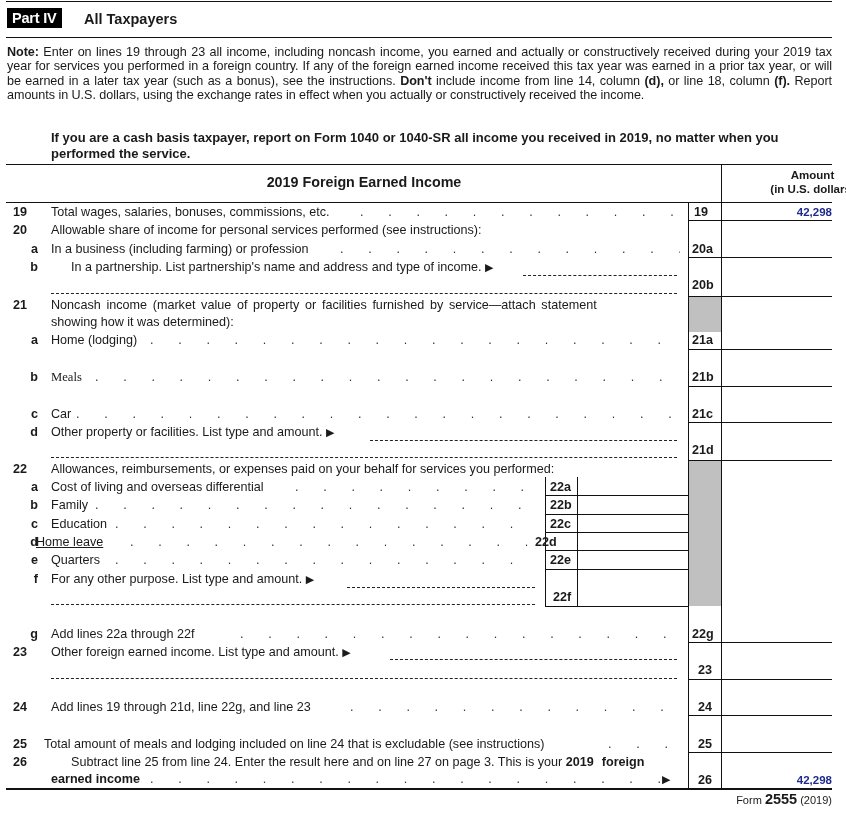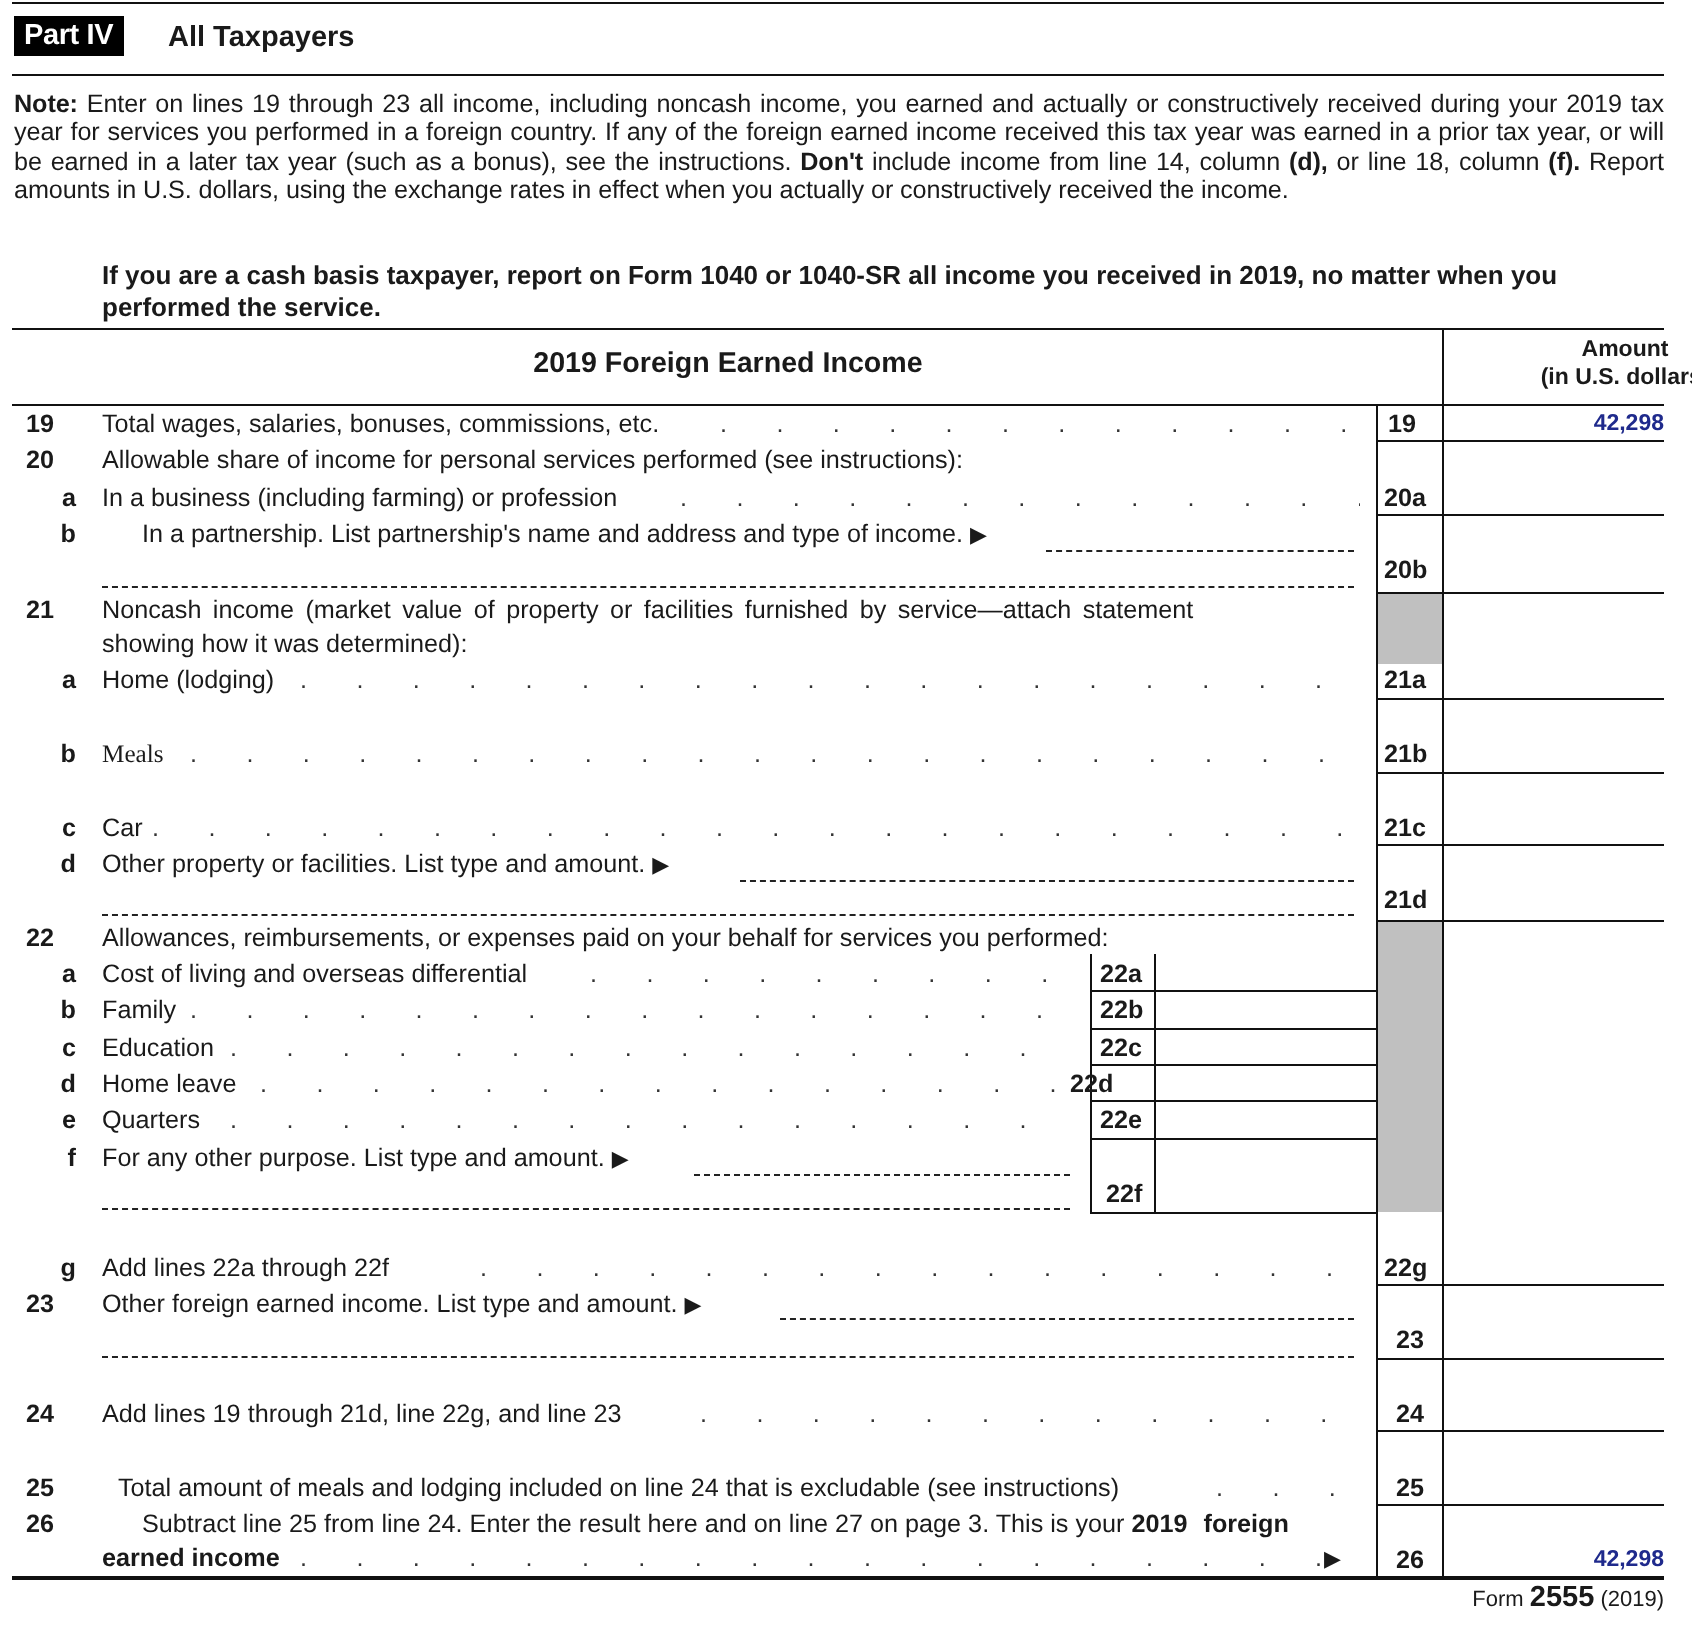--- a/index.html
+++ b/index.html
@@ -135,21 +135,21 @@
 <div class="hline" style="left:545px; top:514px; width:143px;"></div>
 
 <div class="lsub" style="left:24px; top:517px;">c</div>
 <div class="ltext" style="left:51px; top:517px;">Education</div>
 <div class="dots" style="left:115px; top:517px; width:420px;">. . . . . . . . . . . . . . . . . . . . . . . . . . . . . . . . . . . . . .</div>
 <div class="box-label" style="left:550px; top:517px;">22c</div>
 <div class="amount" style="left:580px; top:517px; width:105px; height:14px;"></div>
 <div class="hline" style="left:545px; top:532px; width:143px;"></div>
 
 <div class="lsub" style="left:24px; top:535px;">d</div>
-<div class="ltext" style="left:51px; top:535px;">Home leave</div>
+<div class="ltext" style="left:36px; top:535px;text-decoration:underline;">Home leave</div>
 <div class="dots" style="left:130px; top:535px; width:405px;">. . . . . . . . . . . . . . . . . . . . . . . . . . . . . . . . . . . . .</div>
 <div class="box-label" style="left:535px; top:535px;">22d</div>
 <div class="amount" style="left:580px; top:535px; width:105px; height:14px;"></div>
 <div class="hline" style="left:545px; top:550px; width:143px;"></div>
 
 <div class="lsub" style="left:24px; top:553px;">e</div>
 <div class="ltext" style="left:51px; top:553px;">Quarters</div>
 <div class="dots" style="left:115px; top:553px; width:420px;">. . . . . . . . . . . . . . . . . . . . . . . . . . . . . . . . . . . . . .</div>
 <div class="box-label" style="left:550px; top:553px;">22e</div>
 <div class="amount" style="left:580px; top:553px; width:105px; height:14px;"></div>
@@ -179,21 +179,21 @@
 <div class="hline" style="left:688px; top:679px; width:144px;"></div>
 
 <div class="lnum" style="left:13px; top:700px;">24</div>
 <div class="ltext" style="left:51px; top:700px;">Add lines 19 through 21d, line 22g, and line 23</div>
 <div class="dots" style="left:350px; top:700px; width:330px;">. . . . . . . . . . . . . . . . . . . . . . . . . . . . . .</div>
 <div class="box-label" style="left:698px; top:700px;">24</div>
 <div class="amount" style="left:724px; top:700px; width:108px; height:14px;"></div>
 <div class="hline" style="left:688px; top:715px; width:144px;"></div>
 
 <div class="lnum" style="left:13px; top:737px;">25</div>
-<div class="ltext" style="left:59px; top:737px;">Total amount of meals and lodging included on line 24 that is excludable (see instructions)</div>
+<div class="ltext" style="left:44px; top:737px;">Total amount of meals and lodging included on line 24 that is excludable (see instructions)</div>
 <div class="dots" style="left:608px; top:737px; width:72px;">. . . . .</div>
 <div class="box-label" style="left:698px; top:737px;">25</div>
 <div class="amount" style="left:724px; top:737px; width:108px; height:14px;"></div>
 <div class="hline" style="left:688px; top:752px; width:144px;"></div>
 
 <div class="lnum" style="left:13px; top:755px;">26</div>
 <div class="ltext" style="left:51px; top:755px;margin-left:20px;"><span>Subtract line 25 from line 24. Enter the result here and on line 27 on page 3. This is your </span><b>2019</b><b style="margin-left:8px;">foreign</b></div>
 <div class="ltext" style="left:51px; top:772px;"><b>earned income</b></div>
 <div class="dots" style="left:150px; top:772px; width:510px;">. . . . . . . . . . . . . . . . . . . . . . . . . . . . . . . . . . . . . . . . . . . . . .</div>
 <div class="ltext arrow" style="left:662px; top:773px;">▶</div>

